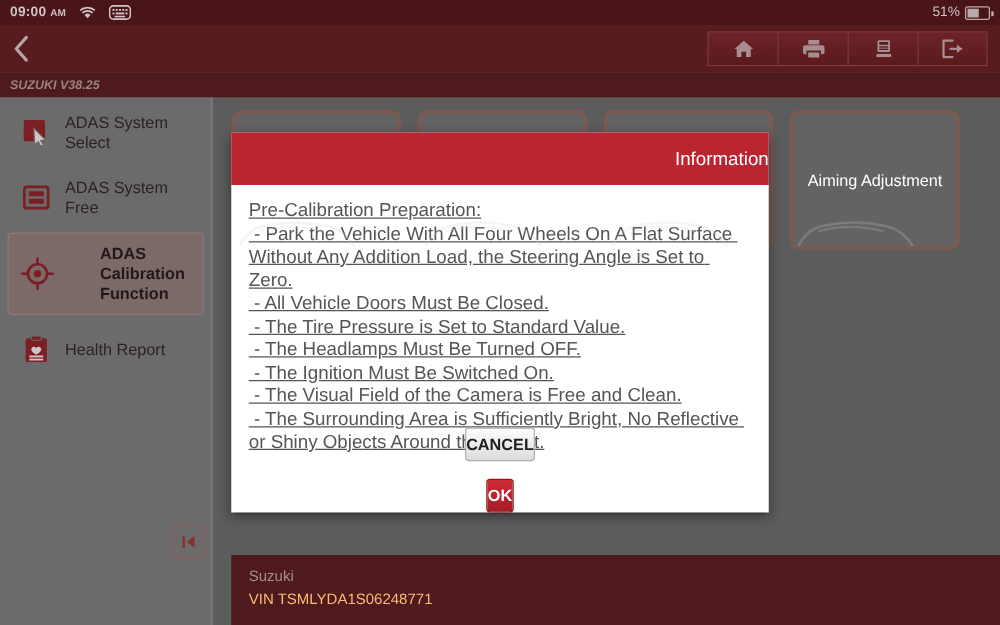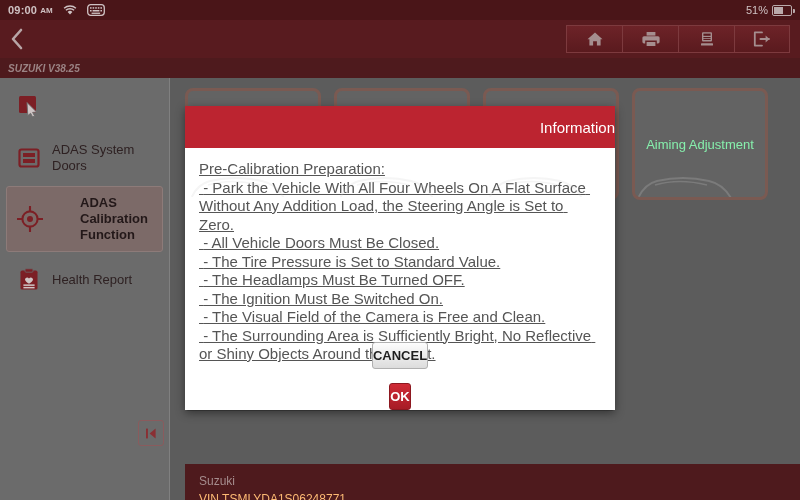--- a/index.html
+++ b/index.html
@@ -104,30 +104,30 @@
   .cards { position: absolute; top: 10px; left: 15px; display: flex; gap: 13px; }
   .card {
     width: 136px; height: 112px;
     background: #636363;
     border: 3px solid #7a5a52; border-radius: 8px;
     display: flex; align-items: center; justify-content: center;
     text-align: center; cursor: pointer;
     overflow: hidden; position: relative;
   }
   .card .clabel {
-    color: #86efac; font-size: 13px; line-height: 17px; z-index: 2;
+    color: #ffffff; font-size: 13px; line-height: 17px; z-index: 2;
   }
   .card .ghost {
     position: absolute; left: -8px; bottom: -28px; width: 120px; height: 70px;
     opacity: .22; z-index: 1;
   }
 
   
   .infobar {
-    position: absolute; left: 15px; bottom: 0; width: 615px; height: 36px;
+    position: absolute; left: 15px; bottom: 0; width: 615px; height: 56px;
     background: #4e1a1d;
     padding: 8px 0 0 14px;
   }
   .infobar .l1 { color: #a58c8d; font-size: 12px; line-height: 18px; }
   .infobar .l2 { color: #fdba74; font-size: 12px; line-height: 18px; }
 
   
   .dlg-shadow {
     position: absolute; left: 186px; top: 108px; width: 428px; height: 303px;
     background: rgba(0,0,0,.22); border-radius: 2px;
@@ -251,31 +251,32 @@
 
     <div class="sidebar">
 
       <div class="side-item">
         <span class="sicon">
           <svg width="24" height="24" viewBox="0 0 24 24">
             <rect x="2" y="2" width="17" height="17" rx="1.5" fill="#7c1f25"></rect>
             <path d="M10 8.5 L19.5 18 L15.6 18.4 L17.6 22 L15.6 23 L13.6 19.3 L10.8 21.6 Z" fill="#cfc5c5" stroke="#6b6b6b" stroke-width="0.9"></path>
           </svg>
         </span>
+        <span class="slabel">ADAS System Select</span>
       </div>
 
       <div class="side-item">
         <span class="sicon">
           <svg width="24" height="22" viewBox="0 0 24 22">
             <rect x="2.5" y="2.5" width="19" height="17" rx="2" fill="none" stroke="#7c1f25" stroke-width="2.2"></rect>
             <rect x="6" y="6" width="12" height="4" fill="#7c1f25"></rect>
             <rect x="6" y="12" width="12" height="4" fill="#7c1f25"></rect>
           </svg>
         </span>
-        <span class="slabel">ADAS System Doors</span>
+        <span class="slabel">ADAS System Free</span>
       </div>
 
       <div class="side-item active">
         <span class="sicon">
           <svg width="26" height="26" viewBox="0 0 26 26">
             <circle cx="13" cy="13" r="7.6" fill="none" stroke="#7c1f25" stroke-width="2.1"></circle>
             <circle cx="13" cy="13" r="3" fill="#7c1f25"></circle>
             <path d="M13 0.6 V5 M13 21 V25.4 M0.6 13 H5 M21 13 H25.4" stroke="#7c1f25" stroke-width="2.1" stroke-linecap="round"></path>
           </svg>
         </span>

